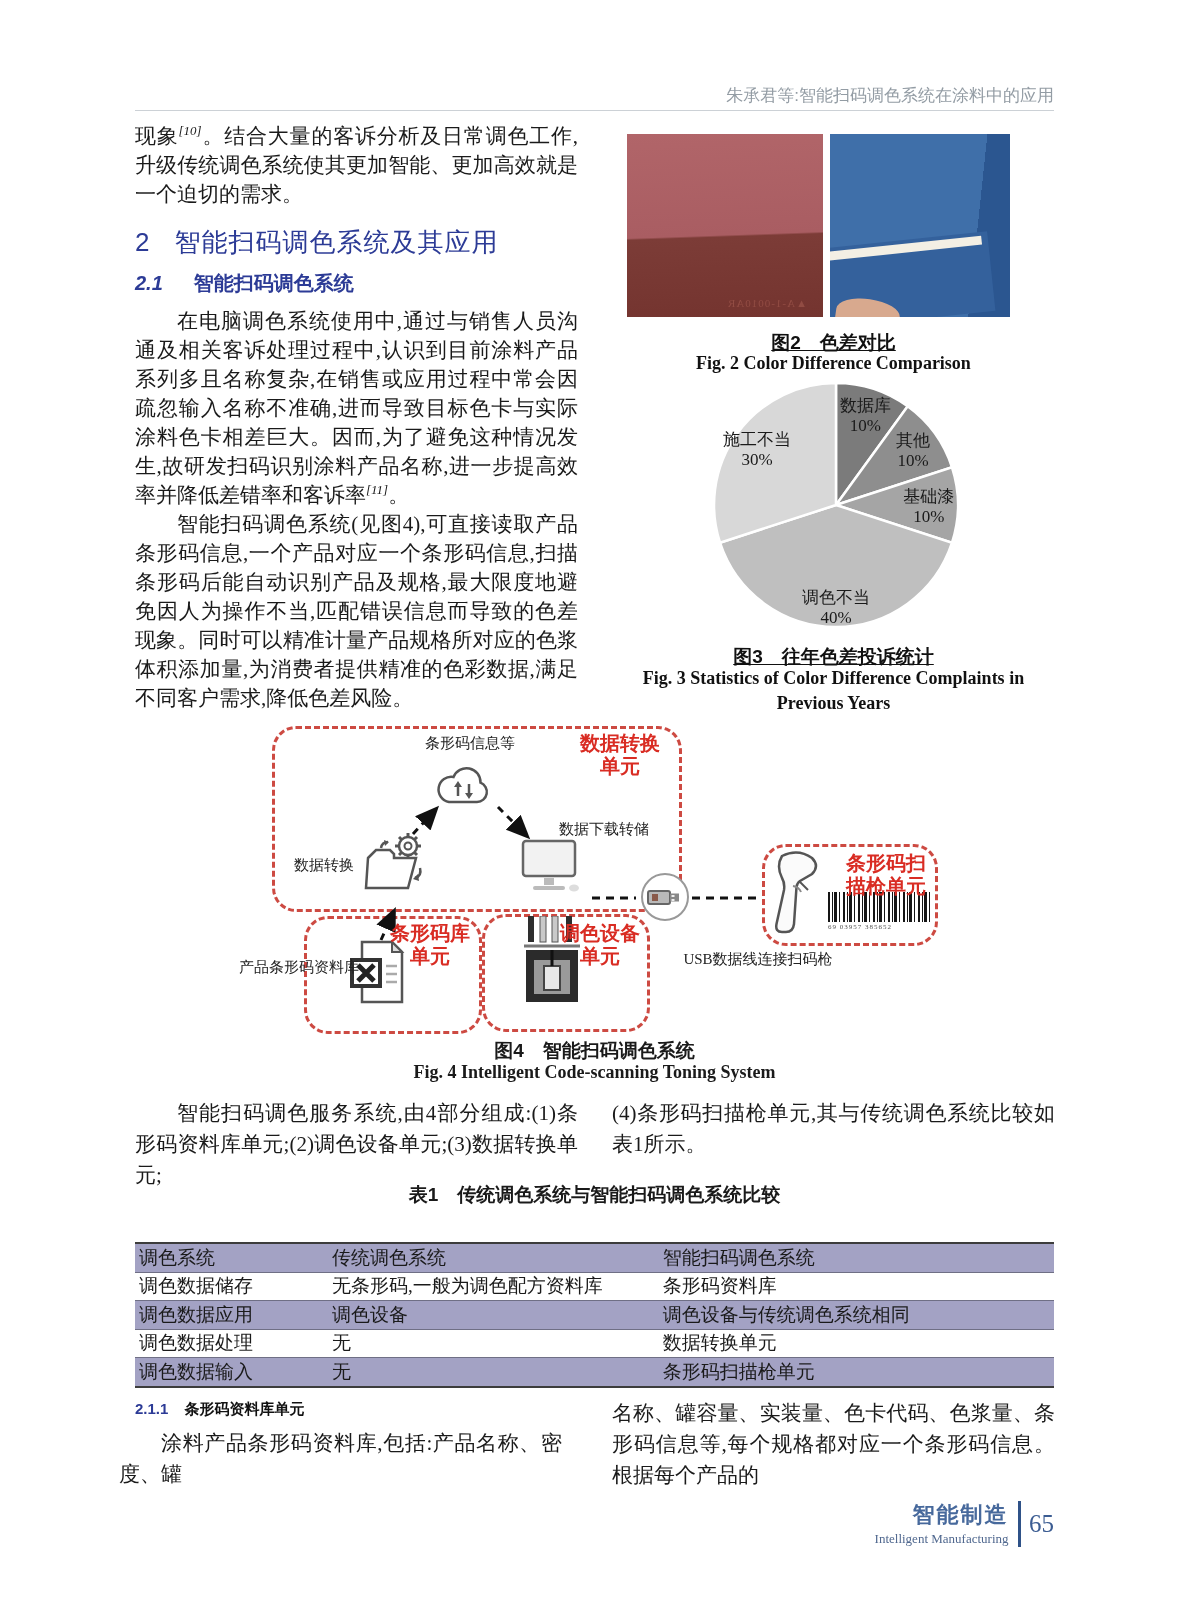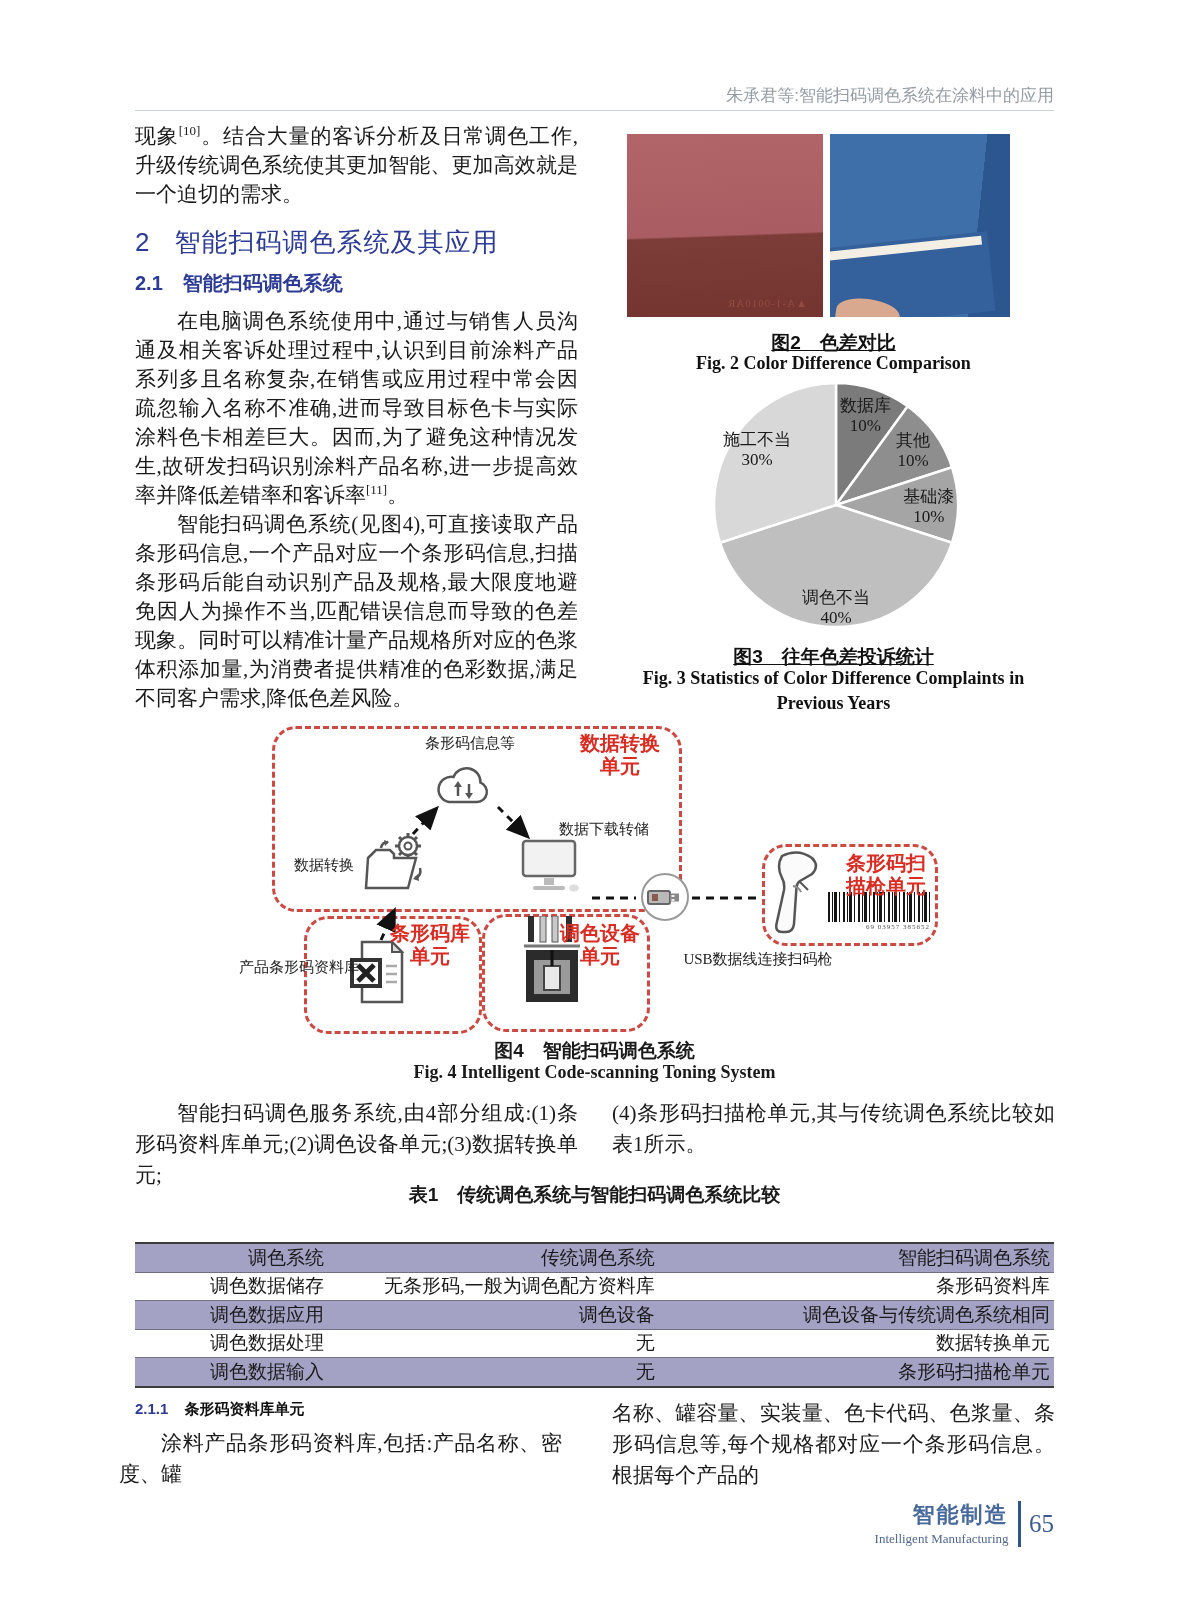--- a/index.html
+++ b/index.html
@@ -6,27 +6,27 @@
   .page{position:relative;width:1187px;height:1600px;background:#fff;overflow:hidden;
         font-family:"Liberation Serif",serif;color:#1a1a1a;}
   
   .running-head{position:absolute;top:84px;left:400px;width:654px;text-align:right;
     font-family:"Liberation Sans",sans-serif;font-size:17px;color:#939ca4;}
   .head-rule{position:absolute;top:110px;left:135px;width:919px;height:0;border-top:1.5px solid #ccd1d6;}
   
   .col-left{position:absolute;left:135px;top:122px;width:443px;}
   .col-left p{margin:0;font-size:21px;line-height:29px;text-align:justify;}
   p.ind{text-indent:2em;}
-  sup{font-size:13px;line-height:0;}
+  sup{font-size:13px;line-height:0;font-style:italic;}
   .h2{margin:16px 0 10px;font-family:"Liberation Sans",sans-serif;font-weight:normal;
       font-size:26px;color:#2c3b96;letter-spacing:1px;}
   .h2 .num{margin-right:24px;}
   .h21{margin:0 0 10px;font-family:"Liberation Sans",sans-serif;font-weight:bold;
       font-size:20px;color:#2c3b96;}
-  .h21 .num{margin-right:20px;}
+  .h21 .num{margin-right:31px;font-style:italic;}
   
   .photos{position:absolute;left:627px;top:134px;width:383px;height:183px;display:flex;gap:7px;}
   .photo{position:relative;overflow:hidden;}
   .photo-red{width:196px;background:linear-gradient(178deg,#b16569 0%,#a95d62 55%,#7c3c37 56%,#74342f 100%);}
   .photo-red .mirror-label{position:absolute;bottom:8px;right:16px;font-size:11px;
       color:rgba(150,80,70,.85);transform:scaleX(-1);letter-spacing:1px;}
   .photo-blue{width:180px;background:linear-gradient(96deg,#3f6fa9 0 79%,#2b5690 79% 100%);}
   .photo-blue .stripe{position:absolute;left:-8px;top:60%;width:160px;height:9px;
       background:#f3efe4;transform:rotate(-6deg);}
   .photo-blue .lower{position:absolute;left:-12px;top:63%;width:170px;height:80px;
@@ -46,31 +46,31 @@
   .box-lib{left:74px;top:204px;width:172px;height:112px;}
   .box-toning{left:252px;top:202px;width:162px;height:112px;}
   .box-scan{left:532px;top:132px;width:170px;height:96px;}
   .fig4 .lbl{position:absolute;font-size:15px;color:#222;text-align:center;}
   .fig4 .red{position:absolute;font-family:"Liberation Sans",sans-serif;font-weight:bold;
       font-size:20px;line-height:23px;color:#d92c23;text-align:center;}
   .fig4 svg.icon{position:absolute;}
   .fig4 .overlay{position:absolute;left:0;top:0;}
   .barcode{position:absolute;left:598px;top:180px;width:102px;height:30px;
     background:repeating-linear-gradient(90deg,#151515 0 2px,#fff 2px 4px,#151515 4px 5px,#fff 5px 6px,#151515 6px 9px,#fff 9px 11px,#151515 11px 12px,#fff 12px 15px);}
-  .barcode-digits{position:absolute;left:598px;top:211px;width:102px;text-align:right;
+  .barcode-digits{position:absolute;left:598px;top:211px;width:102px;text-align:left;
     font-size:7px;color:#555;letter-spacing:1px;}
   .pagecap-zh{position:absolute;left:135px;width:919px;text-align:center;
     font-family:"Liberation Sans",sans-serif;font-weight:bold;font-size:19px;}
   .pagecap-en{position:absolute;left:135px;width:919px;text-align:center;
     font-weight:bold;font-size:18px;}
   .colpara{position:absolute;width:443px;font-size:21px;line-height:31px;text-align:justify;margin:0;}
   
   .table1{position:absolute;left:135px;top:1242px;width:919px;border-collapse:collapse;
     font-size:19px;border-top:2.5px solid #3c3c3c;border-bottom:2.5px solid #3c3c3c;}
-  .table1 td{height:27.5px;text-align:right;padding:0 4px;border-bottom:1px solid #6f6f85;}
+  .table1 td{height:27.5px;text-align:left;padding:0 4px;border-bottom:1px solid #6f6f85;}
   .table1 tr:last-child td{border-bottom:none;}
   .table1 tr.lav{background:#a3a2c4;}
   .table1 td:nth-child(1){width:21%;}
   .table1 td:nth-child(2){width:36%;}
   .table1 td:nth-child(3){width:43%;}
   
   .sec211{position:absolute;left:135px;top:1400px;font-family:"Liberation Sans",sans-serif;
     font-weight:bold;font-size:15px;color:#111;}
   .sec211 .num{color:#2c3b96;margin-right:16px;}
   

